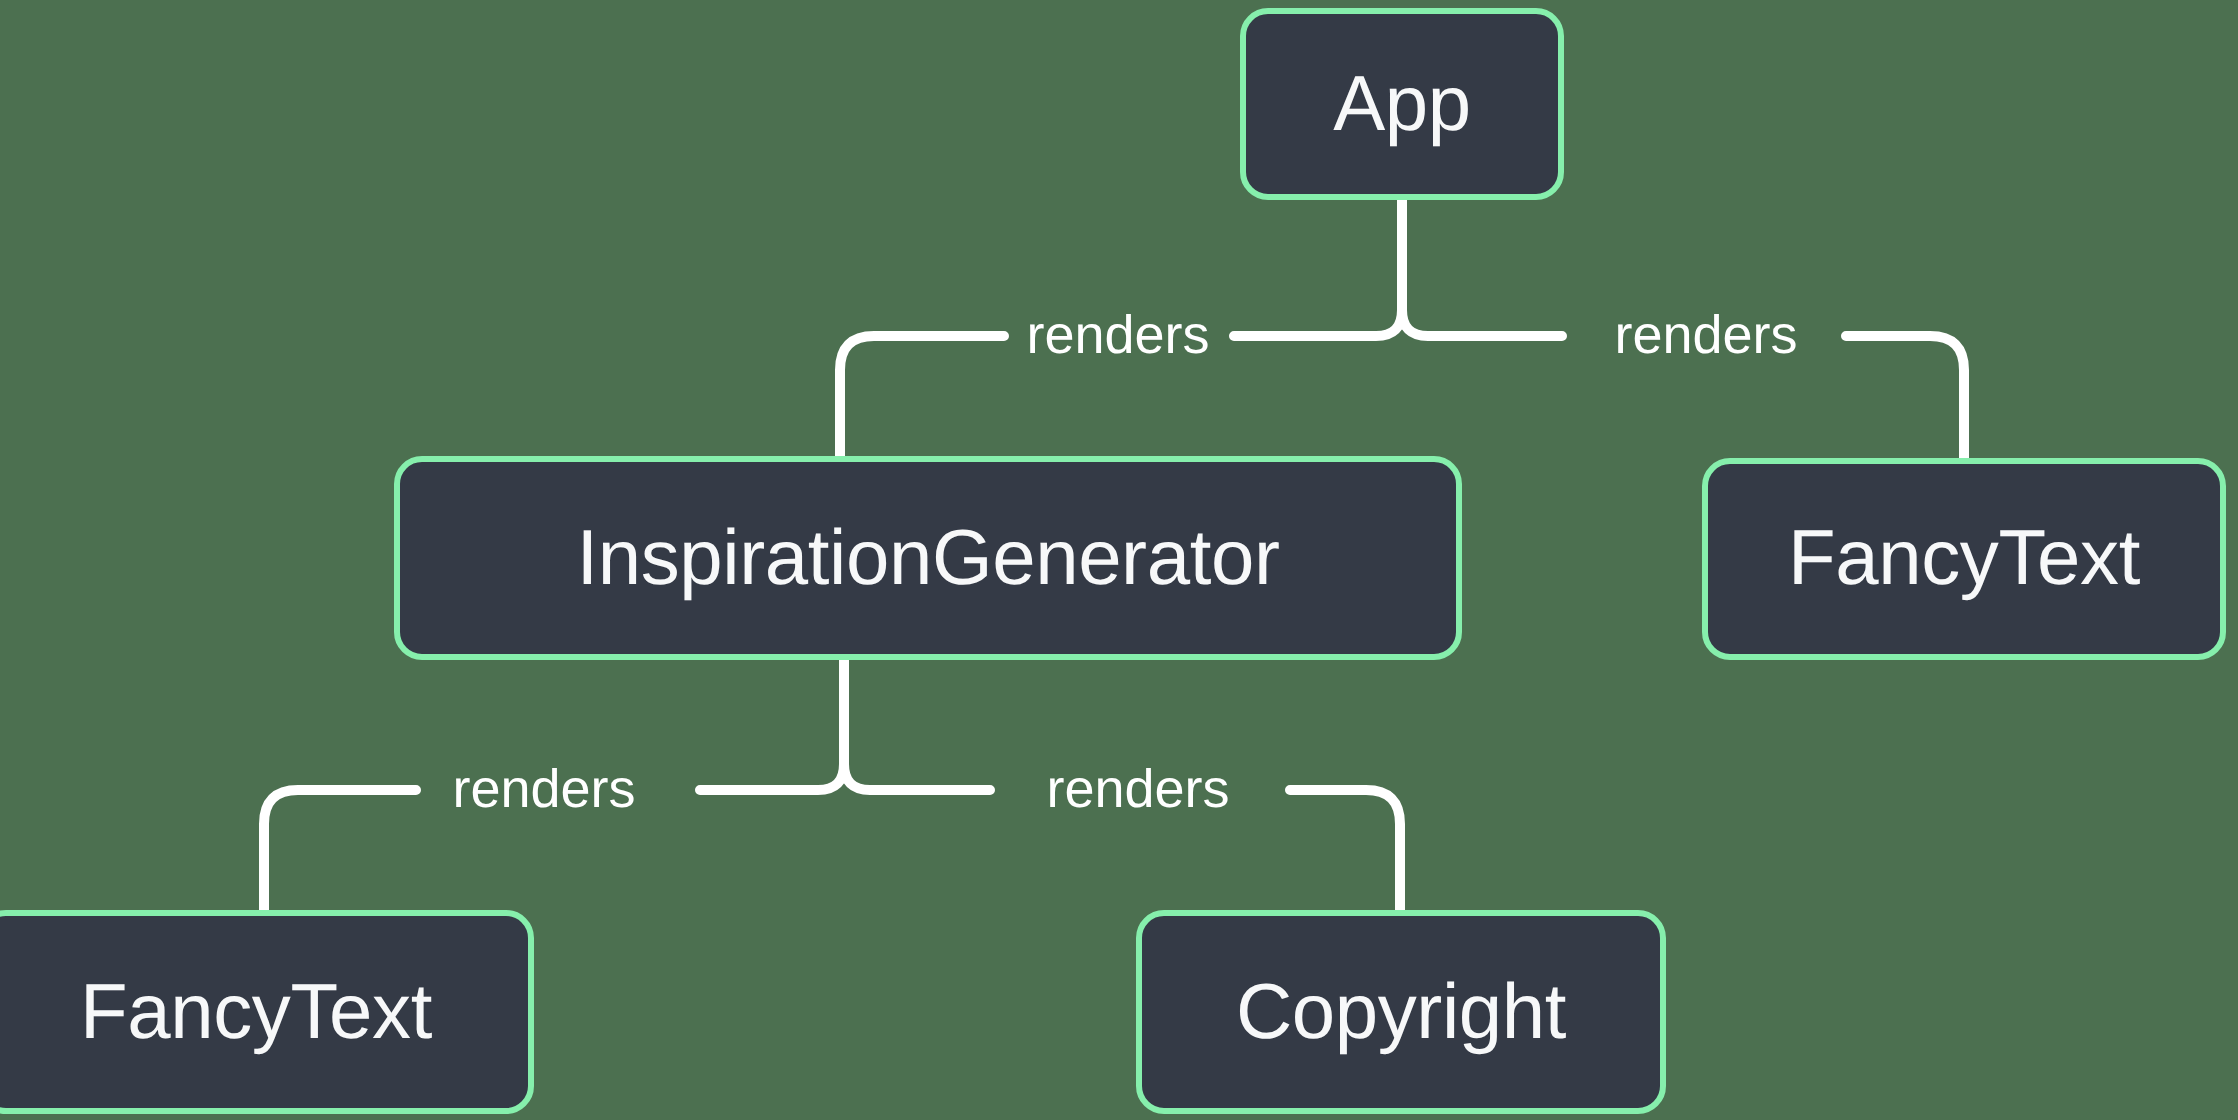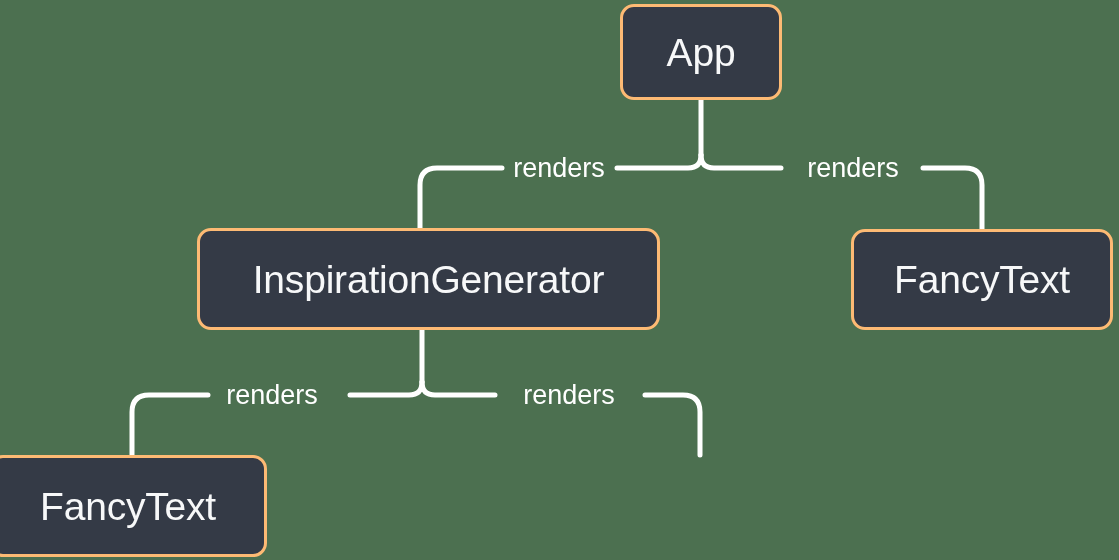--- a/index.html
+++ b/index.html
@@ -22,21 +22,21 @@
     position: absolute;
     left: 0;
     top: 0;
     width: 1119px;
     height: 560px;
   }
   .node-box {
     position: absolute;
     box-sizing: border-box;
     background: #343a46;
-    border: 3px solid #fdba74;
+    border: 3px solid #86efac;
     border-radius: 14px;
     display: flex;
     align-items: center;
     justify-content: center;
     z-index: 2;
   }
   .node-label {
     color: #f7f8f9;
     font-family: "Liberation Sans", sans-serif;
     font-size: 39px;
@@ -89,26 +89,29 @@
   <div class="edge-label" style="left:853px; top:168px;">renders</div>
 
   <div class="edge-label" style="left:272px; top:395px;">renders</div>
 
   <div class="edge-label" style="left:569px; top:395px;">renders</div>
 
   <div class="node-box" style="left:620px; top:4px; width:162px; height:96px;">
     <span class="node-label">App</span>
   </div>
 
-  <div class="node-box" style="left:197px; top:228px; width:463px; height:102px;">
+  <div class="node-box" style="left:197px; top:228px; width:534px; height:102px;">
     <span class="node-label">InspirationGenerator</span>
   </div>
 
   <div class="node-box" style="left:851px; top:229px; width:262px; height:101px;">
     <span class="node-label">FancyText</span>
   </div>
 
   <div class="node-box" style="left:-11px; top:455px; width:278px; height:102px;">
     <span class="node-label">FancyText</span>
   </div>
 
+  <div class="node-box" style="left:568px; top:455px; width:265px; height:102px;">
+    <span class="node-label">Copyright</span>
+  </div>
 
 </div>
 
 </body></html>

